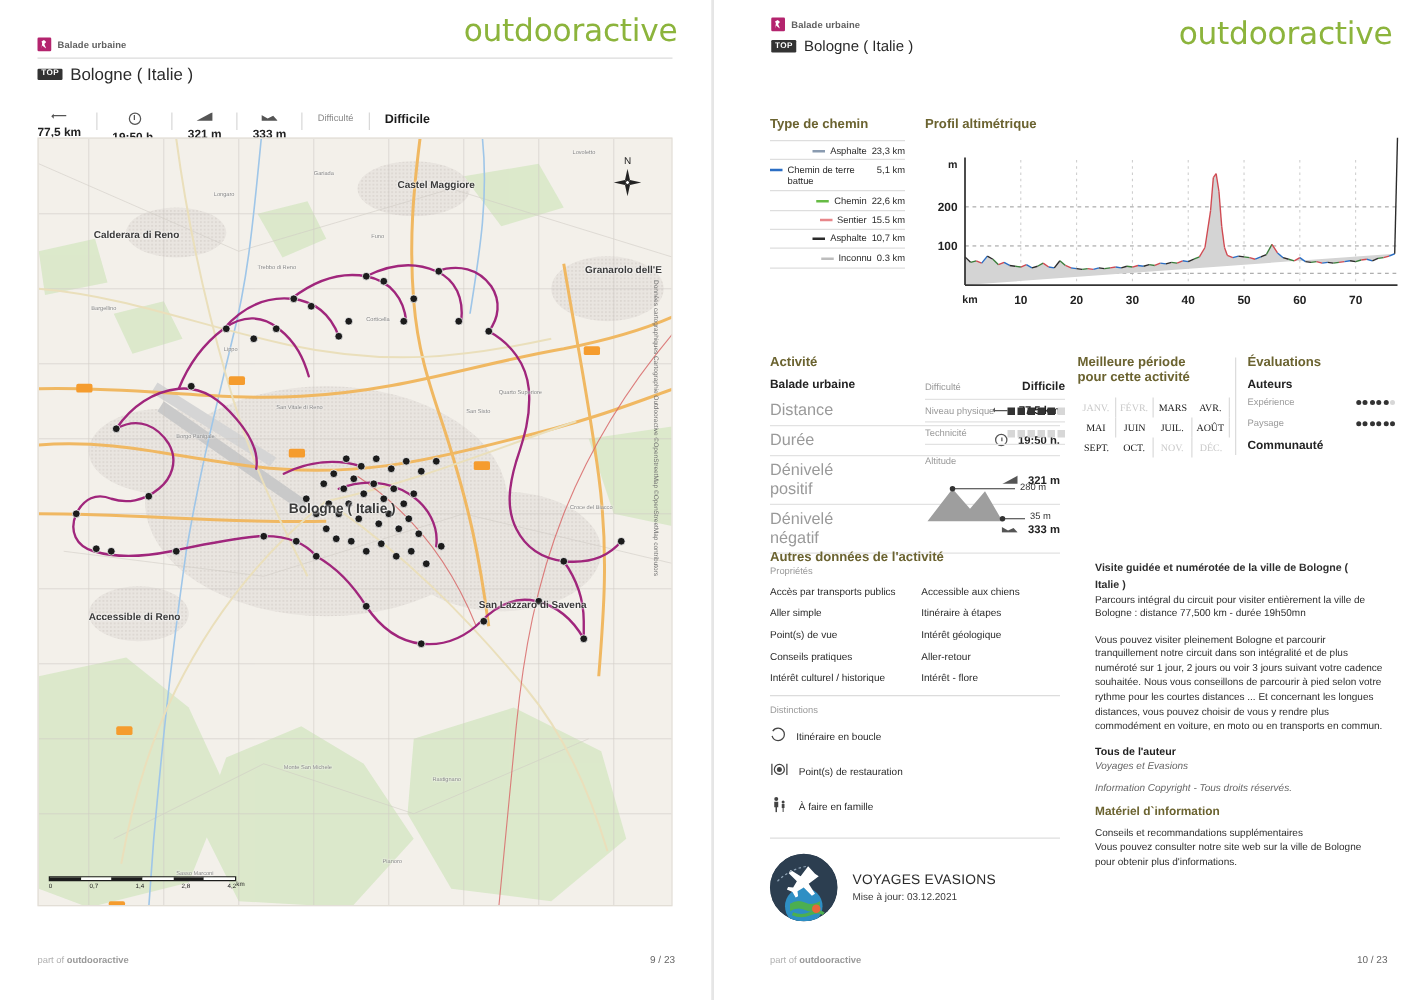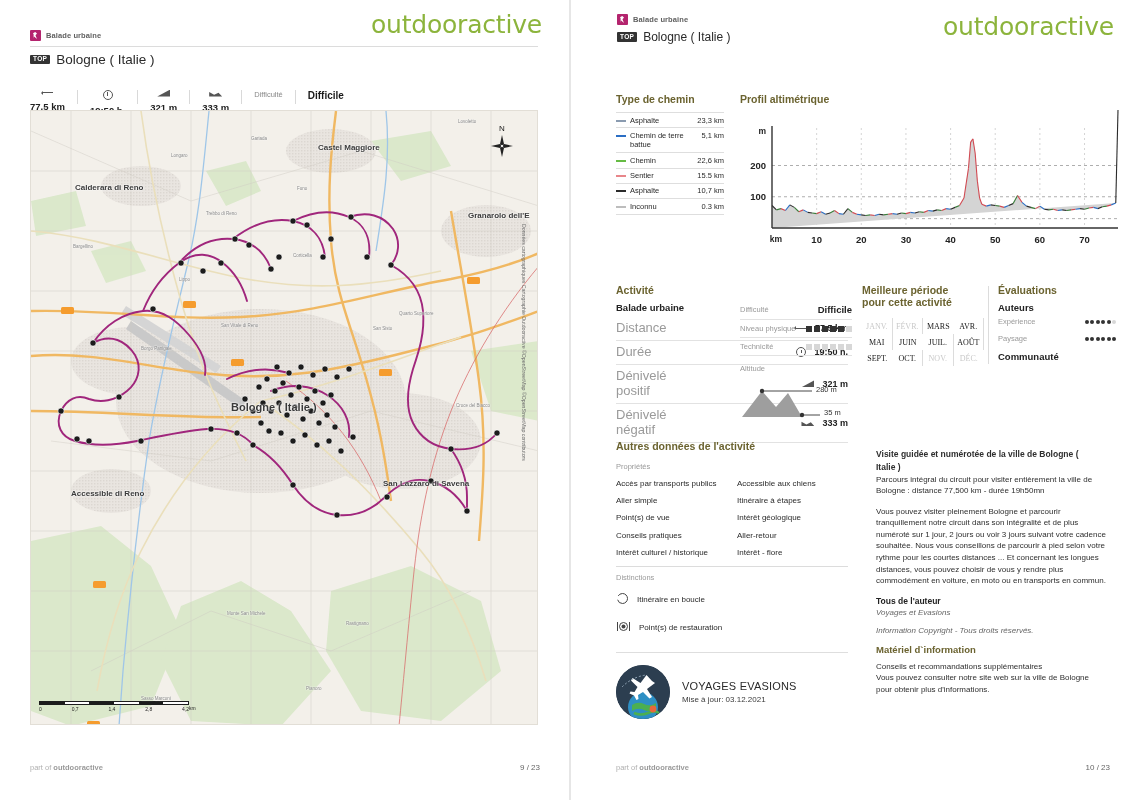--- a/index.html
+++ b/index.html
@@ -99,21 +99,21 @@
 
   
   .sec-title { font-size: 10.5px; font-weight: 700; color: #6b6330; }
   .sub-bold  { font-size: 9.5px; font-weight: 700; color: #222; }
   .lbl-grey  { font-size: 7.5px; color: #9a9a9a; }
   .val       { font-size: 9px; color: #222; font-weight: 600; }
 
   
   .legend { position: absolute; left: 616px; top: 112px; width: 108px; }
   .legend-row {
-    display: flex; align-items: flex-start; justify-content: space-between;
+    display: flex; align-items: flex-start; justify-content: flex-end;
     border-bottom: 1px solid #dedede; padding: 2.5px 0 2.5px 0; gap: 4px;
   }
   .legend-row:first-child { border-top: 1px solid #dedede; }
   .lg-left { display: flex; align-items: flex-start; gap: 4px; }
   .lg-dash { width: 10px; height: 2px; margin-top: 4px; flex: none; }
   .lg-name { font-size: 7.5px; color: #2a2a2a; line-height: 1.25; }
   .lg-val  { font-size: 7.5px; color: #2a2a2a; white-space: nowrap; }
 
   
   .elev { position: absolute; left: 740px; top: 110px; width: 380px; height: 150px; }
@@ -749,21 +749,21 @@
               <span class="micro"></span>
               <span class="micro"></span>
             </span>
           </div>
         </div>
       <div class="sub-bold" style="margin-top:4px;">Communauté</div>
     </div>
 
     <div class="other">
       <div class="sec-title">Autres données de l'activité</div>
-      <div class="lbl-grey" style="margin-top:10px;">Propriétés</div>
+      <div class="lbl-grey" style="margin-top:0;">Propriétés</div>
       <div class="props" id="props-grid">
           <div class="prop">Accès par transports publics</div>
           <div class="prop">Accessible aux chiens</div>
           <div class="prop">Aller simple</div>
           <div class="prop">Itinéraire à étapes</div>
           <div class="prop">Point(s) de vue</div>
           <div class="prop">Intérêt géologique</div>
           <div class="prop">Conseils pratiques</div>
           <div class="prop">Aller-retour</div>
           <div class="prop">Intérêt culturel / historique</div>
@@ -780,20 +780,29 @@
           </div>
           <div class="dist-item">
             <span><svg width="15" height="13" viewBox="0 0 15 13">
                 <circle cx="7.5" cy="6.5" r="4" fill="none" stroke="#444" stroke-width="1"></circle>
                 <circle cx="7.5" cy="6.5" r="2" fill="#444"></circle>
                 <line x1="1.5" y1="2" x2="1.5" y2="11" stroke="#444" stroke-width="1"></line>
                 <line x1="13.5" y1="2" x2="13.5" y2="11" stroke="#444" stroke-width="1"></line>
               </svg></span>
             <span class="t">Point(s) de restauration</span>
           </div>
+          <div class="dist-item">
+            <span><svg width="15" height="13" viewBox="0 0 15 13">
+                <circle cx="5" cy="2.2" r="1.6" fill="#444"></circle>
+                <path d="M3.4 4.3h3.2v4.4h-1v4h-1.2v-4h-1z" fill="#444"></path>
+                <circle cx="10.5" cy="4.5" r="1.2" fill="#444"></circle>
+                <path d="M9.4 6.2h2.2v3.2h-.7v3.1h-.8v-3.1h-.7z" fill="#444"></path>
+              </svg></span>
+            <span class="t">À faire en famille</span>
+          </div>
         </div>
 
       <div class="author-box">
         <div class="logo">
           <svg width="54" height="54" viewBox="0 0 54 54">
             <circle cx="27" cy="27" r="27" fill="#2c3e50"></circle>
             <circle cx="27" cy="42" r="15" fill="#2e8fc4"></circle>
             <path d="M16 40 q6 -4 12 -1 q6 3 12 -1 l0 6 q-6 4 -12 1 q-6 -3 -12 1 z" fill="#4caf50"></path>
             <path d="M18 48 q7 3 14 0 q7 -3 11 0" stroke="#4caf50" stroke-width="2.5" fill="none"></path>
             <g fill="#ffffff">

